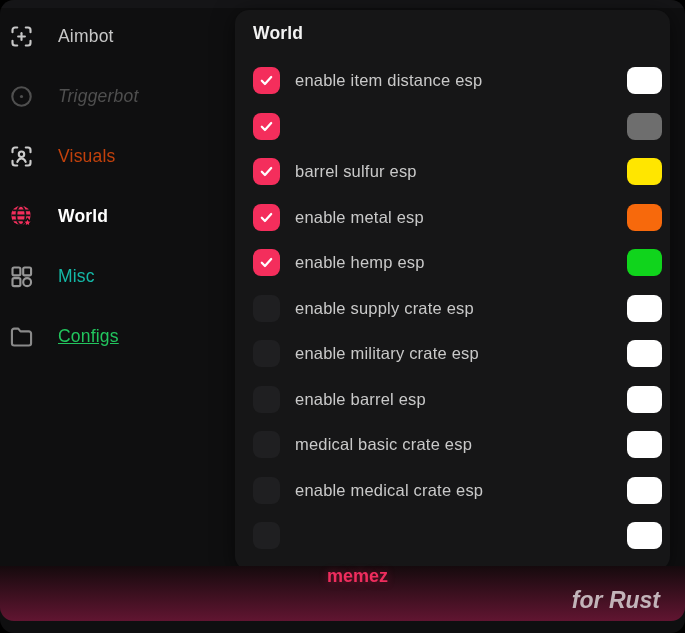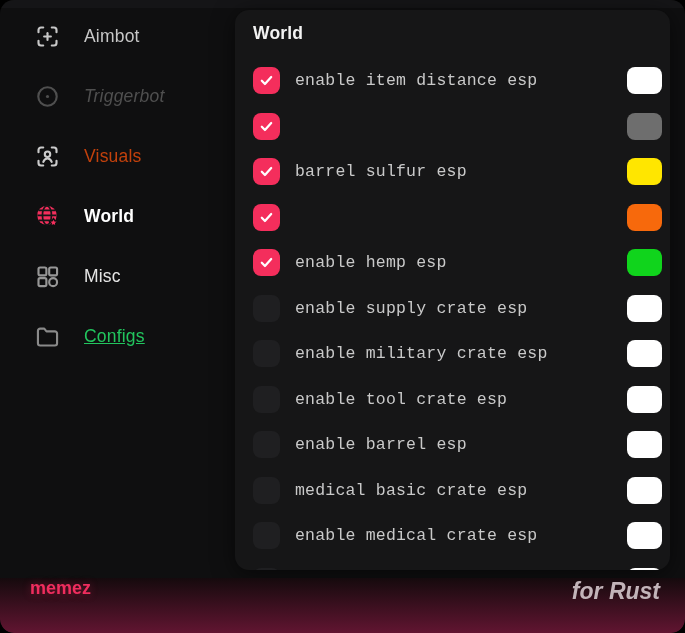--- a/index.html
+++ b/index.html
@@ -18,21 +18,21 @@
     background:#1c1c1e; opacity:.55;
   }
 
   
   .sidebar{
     position:absolute; left:0; top:6px; width:235px; height:566px;
     padding-top:0;
   }
   .side-item{
     display:flex; align-items:center; height:60px;
-    padding-left:22px; cursor:pointer;margin-left:12px;
+    padding-left:8px; cursor:pointer;
   }
   .side-item .icon{
     width:27px; height:27px; flex:0 0 27px;
     display:flex; align-items:center; justify-content:center;
   }
   .side-item .icon svg{ width:27px; height:27px; display:block; }
   .side-item .lbl{
     margin-left:23px; font-size:17.5px; letter-spacing:.2px;
   }
   .side-item.active .lbl{ font-weight:600; }
@@ -43,44 +43,45 @@
     background:#161617; border-radius:14px;
     box-shadow:0 4px 22px rgba(0,0,0,.55);
     padding:13px 0 0 18px; overflow:hidden;
   }
   .panel-title{
     font-size:17.5px; font-weight:600; color:#f2f2f2; letter-spacing:.2px;
     height:26px;
   }
   .rows{ margin-top:9px; }
   .row{
-    display:flex; align-items:center; height:45.5px; padding-right:8px;font-family:Liberation Mono, monospace;
+    display:flex; align-items:center; height:45.5px; padding-right:8px;
   }
   .checkbox{
     width:27px; height:27px; border-radius:8px; background:#1f1f21;
     flex:0 0 27px; display:flex; align-items:center; justify-content:center;
     cursor:pointer;
   }
   .row.checked .checkbox{ background:var(--accent); }
   .checkbox svg{ width:15px; height:15px; display:none; }
   .row.checked .checkbox svg{ display:block; }
   .row .lbl{
     margin-left:15px; font-size:16.5px; color:#c9c9c9; letter-spacing:.2px;
   }
   .swatch{
     margin-left:auto; width:35px; height:27px; border-radius:8px;
     cursor:pointer;
   }
 
   
   .footer{
-    position:absolute; left:0; bottom:0; width:685px; height:55px;
+    position:absolute; left:0; bottom:12px; width:685px; height:55px;
     background:linear-gradient(to bottom, var(--ft-top), var(--ft-bottom));
-    display:flex; 
+    display:flex; align-items:center;
     border-radius:0 0 14px 14px;
+    flex-direction:column;
   }
   .brand{
     margin-left:30px; font-size:18px; font-weight:700;
     color:var(--brand-color); text-shadow:0 0 8px rgba(240,45,94,.35);
   }
   .tagline{
     margin-left:auto; margin-right:25px; font-size:23px; font-weight:700;
     font-style:italic; color:#c2b4b9;
   }
 </style>
@@ -142,21 +143,21 @@
       </div>
       <div class="side-item">
         <span class="icon" style="color: rgb(151, 151, 151);">
           <svg viewBox="0 0 24 24" fill="none" stroke="currentColor" stroke-width="1.9" stroke-linejoin="round">
       <rect x="4" y="4" width="7" height="7" rx="1.4"></rect>
       <rect x="13.5" y="4" width="7" height="7" rx="1.4"></rect>
       <rect x="4" y="13.5" width="7" height="7" rx="1.4"></rect>
       <circle cx="17" cy="17" r="3.5"></circle>
     </svg>
         </span>
-        <span class="lbl" style="color: #e5e5e5;">Misc</span>
+        <span class="lbl" style="color: #14b8a6;">Misc</span>
       </div>
       <div class="side-item">
         <span class="icon" style="color: rgb(138, 138, 138);">
           <svg viewBox="0 0 24 24" fill="none" stroke="currentColor" stroke-width="1.9" stroke-linecap="round" stroke-linejoin="round">
       <path d="M3.5 18V7a2 2 0 0 1 2-2h3.6l2 2.4h7.4a2 2 0 0 1 2 2V18a2 2 0 0 1-2 2h-13a2 2 0 0 1-2-2z"></path>
     </svg>
         </span>
         <span class="lbl" style="color: #22c55e; text-decoration: underline;">Configs</span>
       </div>
     </div>
@@ -189,44 +190,40 @@
           </span>
           <span class="lbl">barrel sulfur esp</span>
           <span class="swatch" style="background: rgb(255, 230, 0);"></span>
         </div>
         <div class="row checked">
           <span class="checkbox">
             <svg viewBox="0 0 24 24" fill="none" stroke="#ffffff" stroke-width="3.6" stroke-linecap="round" stroke-linejoin="round">
       <path d="M4.5 12.5l5 5 10-11"></path>
     </svg>
           </span>
+          <span class="lbl">enable metal esp</span>
           <span class="swatch" style="background: rgb(247, 105, 12);"></span>
         </div>
         <div class="row checked">
           <span class="checkbox">
             <svg viewBox="0 0 24 24" fill="none" stroke="#ffffff" stroke-width="3.6" stroke-linecap="round" stroke-linejoin="round">
       <path d="M4.5 12.5l5 5 10-11"></path>
     </svg>
           </span>
           <span class="lbl">enable hemp esp</span>
           <span class="swatch" style="background: rgb(16, 212, 28);"></span>
         </div>
         <div class="row">
           <span class="checkbox"></span>
           <span class="lbl">enable supply crate esp</span>
           <span class="swatch" style="background: rgb(255, 255, 255);"></span>
         </div>
         <div class="row">
           <span class="checkbox"></span>
           <span class="lbl">enable military crate esp</span>
-          <span class="swatch" style="background: rgb(255, 255, 255);"></span>
-        </div>
-        <div class="row">
-          <span class="checkbox"></span>
-          <span class="lbl">enable tool crate esp</span>
           <span class="swatch" style="background: rgb(255, 255, 255);"></span>
         </div>
         <div class="row">
           <span class="checkbox"></span>
           <span class="lbl">enable barrel esp</span>
           <span class="swatch" style="background: rgb(255, 255, 255);"></span>
         </div>
         <div class="row">
           <span class="checkbox"></span>
           <span class="lbl">medical basic crate esp</span>

